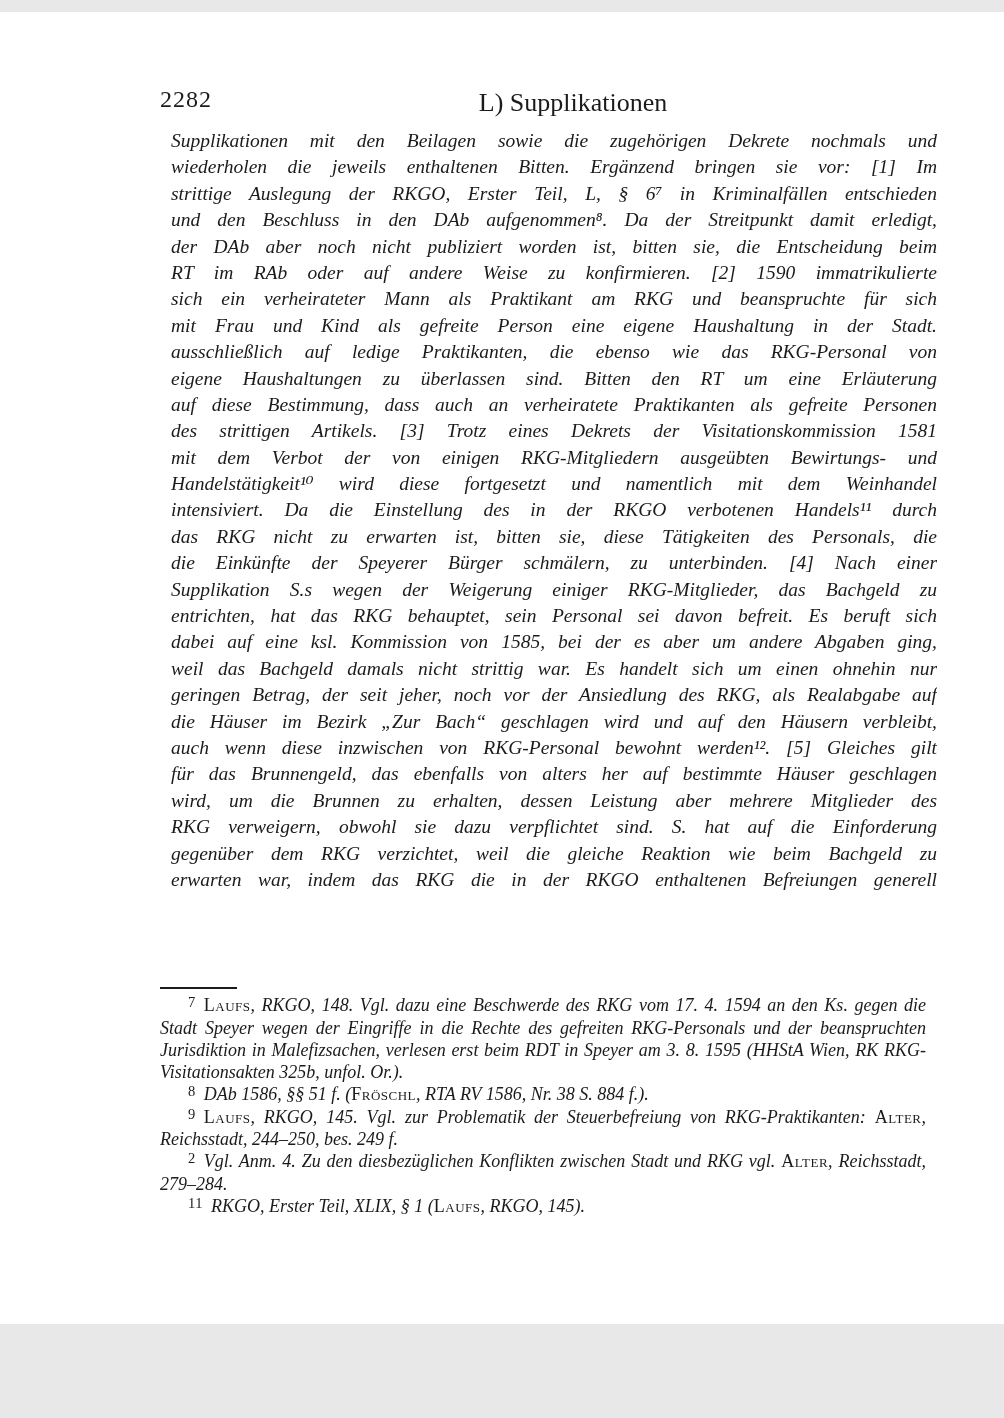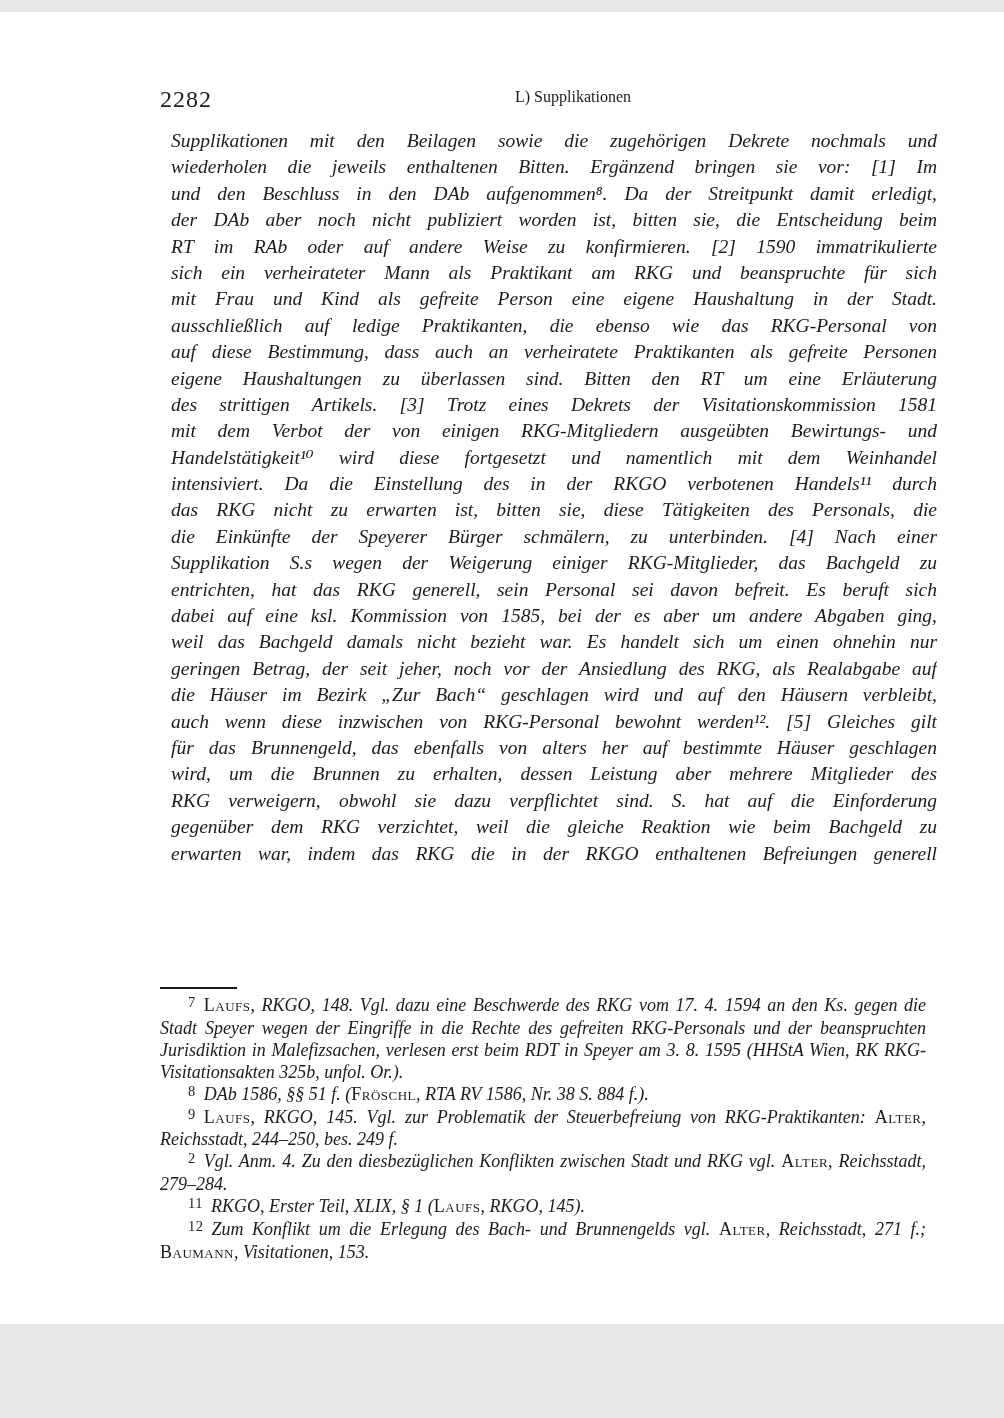--- a/index.html
+++ b/index.html
@@ -11,21 +11,21 @@
     color:#1b1b1b;
     font-family:"Liberation Serif","DejaVu Serif",serif;
     overflow:hidden;
   }
   .page-number{
     position:absolute;left:160px;top:74px;
     font-size:24px;font-style:normal;letter-spacing:1px;
   }
   .running-head{
     position:absolute;left:190px;top:76px;width:766px;
-    text-align:center;font-size:16px;font-style:normal;
+    text-align:center;font-size:26px;font-style:normal;
   }
   .body-text{
     position:absolute;left:171px;top:116px;width:766px;
     font-style:italic;font-size:19.5px;line-height:26.4px;
   }
   .bline{
     text-align:justify;
     text-align-last:justify;
     height:26.4px;overflow:hidden;
     white-space:normal;hyphens:none;
@@ -54,51 +54,51 @@
 </head>
 <body>
 
 <div class="page">
   <div class="page-number">2282</div>
   <div class="running-head">L) Supplikationen</div>
 
   <div class="body-text" id="body-lines">
       <div class="bline">Supplikationen mit den Beilagen sowie die zugehörigen Dekrete nochmals und</div>
       <div class="bline">wiederholen die jeweils enthaltenen Bitten. Ergänzend bringen sie vor: [1] Im</div>
+      <div class="bline">strittige Auslegung der RKGO, Erster Teil, L, § 6⁷ in Kriminalfällen entschieden</div>
       <div class="bline">und den Beschluss in den DAb aufgenommen⁸. Da der Streitpunkt damit erledigt,</div>
       <div class="bline">der DAb aber noch nicht publiziert worden ist, bitten sie, die Entscheidung beim</div>
       <div class="bline">RT im RAb oder auf andere Weise zu konfirmieren. [2] 1590 immatrikulierte</div>
       <div class="bline">sich ein verheirateter Mann als Praktikant am RKG und beanspruchte für sich</div>
       <div class="bline">mit Frau und Kind als gefreite Person eine eigene Haushaltung in der Stadt.</div>
       <div class="bline">ausschließlich auf ledige Praktikanten, die ebenso wie das RKG-Personal von</div>
+      <div class="bline">eigene Haushaltungen zu überlassen sind. Bitten den RT um eine Erläuterung</div>
       <div class="bline">auf diese Bestimmung, dass auch an verheiratete Praktikanten als gefreite Personen</div>
-      <div class="bline">eigene Haushaltungen zu überlassen sind. Bitten den RT um eine Erläuterung</div>
       <div class="bline">des strittigen Artikels. [3] Trotz eines Dekrets der Visitationskommission 1581</div>
       <div class="bline">mit dem Verbot der von einigen RKG-Mitgliedern ausgeübten Bewirtungs- und</div>
       <div class="bline">Handelstätigkeit¹⁰ wird diese fortgesetzt und namentlich mit dem Weinhandel</div>
       <div class="bline">intensiviert. Da die Einstellung des in der RKGO verbotenen Handels¹¹ durch</div>
       <div class="bline">das RKG nicht zu erwarten ist, bitten sie, diese Tätigkeiten des Personals, die</div>
       <div class="bline">die Einkünfte der Speyerer Bürger schmälern, zu unterbinden. [4] Nach einer</div>
       <div class="bline">Supplikation S.s wegen der Weigerung einiger RKG-Mitglieder, das Bachgeld zu</div>
-      <div class="bline">entrichten, hat das RKG generell, sein Personal sei davon befreit. Es beruft sich</div>
+      <div class="bline">entrichten, hat das RKG behauptet, sein Personal sei davon befreit. Es beruft sich</div>
       <div class="bline">dabei auf eine ksl. Kommission von 1585, bei der es aber um andere Abgaben ging,</div>
-      <div class="bline">weil das Bachgeld damals nicht bezieht war. Es handelt sich um einen ohnehin nur</div>
+      <div class="bline">weil das Bachgeld damals nicht strittig war. Es handelt sich um einen ohnehin nur</div>
       <div class="bline">geringen Betrag, der seit jeher, noch vor der Ansiedlung des RKG, als Realabgabe auf</div>
       <div class="bline">die Häuser im Bezirk „Zur Bach“ geschlagen wird und auf den Häusern verbleibt,</div>
       <div class="bline">auch wenn diese inzwischen von RKG-Personal bewohnt werden¹². [5] Gleiches gilt</div>
       <div class="bline">für das Brunnengeld, das ebenfalls von alters her auf bestimmte Häuser geschlagen</div>
       <div class="bline">wird, um die Brunnen zu erhalten, dessen Leistung aber mehrere Mitglieder des</div>
       <div class="bline">RKG verweigern, obwohl sie dazu verpflichtet sind. S. hat auf die Einforderung</div>
       <div class="bline">gegenüber dem RKG verzichtet, weil die gleiche Reaktion wie beim Bachgeld zu</div>
       <div class="bline">erwarten war, indem das RKG die in der RKGO enthaltenen Befreiungen generell</div>
     </div>
 
   <div class="fn-rule"></div>
 
   <div class="footnotes" id="footnotes">
       <p class="footnote"><span class="fn-marker">7</span><span class="seg-sc">Laufs</span><span class="seg-it">, RKGO, 148. Vgl. dazu eine Beschwerde des RKG vom 17. 4. 1594 an den Ks. gegen die Stadt Speyer wegen der Eingriffe in die Rechte des gefreiten RKG-Personals und der beanspruchten Jurisdiktion in Malefizsachen, verlesen erst beim RDT in Speyer am 3. 8. 1595 (HHStA Wien, RK RKG-Visitationsakten 325b, unfol. Or.).</span></p>
       <p class="footnote"><span class="fn-marker">8</span><span class="seg-it">DAb 1586, §§ 51 f. (</span><span class="seg-sc">Fröschl</span><span class="seg-it">, RTA RV 1586, Nr. 38 S. 884 f.).</span></p>
       <p class="footnote"><span class="fn-marker">9</span><span class="seg-sc">Laufs</span><span class="seg-it">, RKGO, 145. Vgl. zur Problematik der Steuerbefreiung von RKG-Praktikanten: </span><span class="seg-sc">Alter</span><span class="seg-it">, Reichsstadt, 244–250, bes. 249 f.</span></p>
       <p class="footnote"><span class="fn-marker">2</span><span class="seg-it">Vgl. Anm. 4. Zu den diesbezüglichen Konflikten zwischen Stadt und RKG vgl. </span><span class="seg-sc">Alter</span><span class="seg-it">, Reichsstadt, 279–284.</span></p>
       <p class="footnote"><span class="fn-marker">11</span><span class="seg-it">RKGO, Erster Teil, XLIX, § 1 (</span><span class="seg-sc">Laufs</span><span class="seg-it">, RKGO, 145).</span></p>
-      <p class="footnote"><span class="fn-marker">12</span><span class="seg-it">Zum Konflikt um die Erlegung des Bach- und Brunnengelds vgl. </span><span class="seg-sc">Alter</span><span class="seg-it">, Reichsstadt, 271 f.; </span><span class="seg-sc">Baumann</span><span class="seg-it">, Visitationen, 153.</span></p>
     </div>
 </div>
 
 </body></html>

